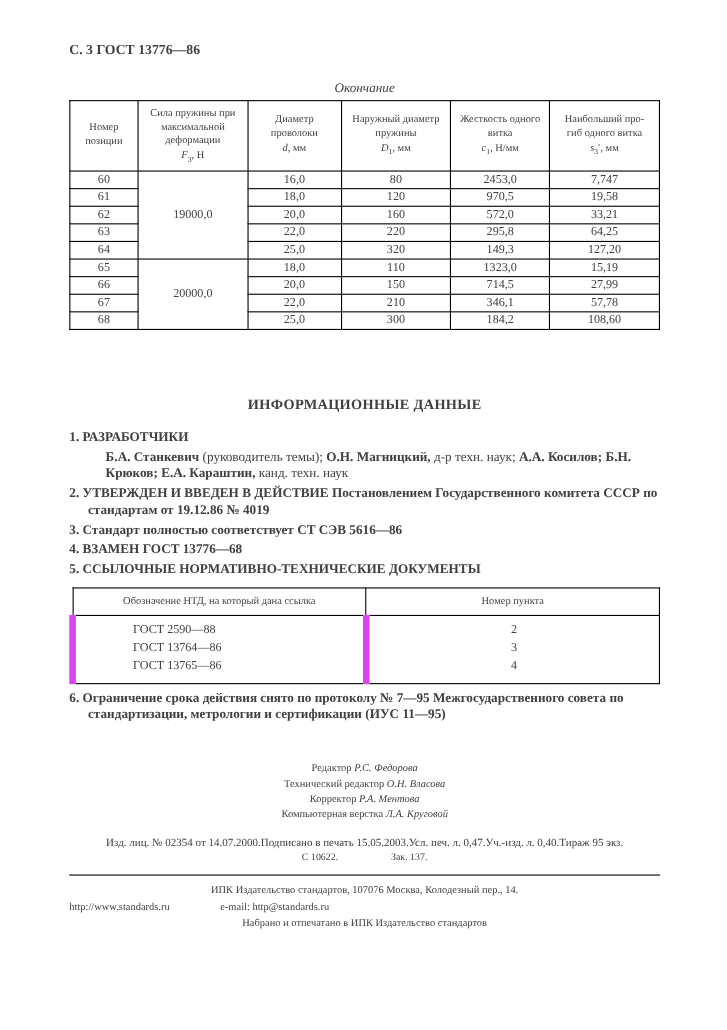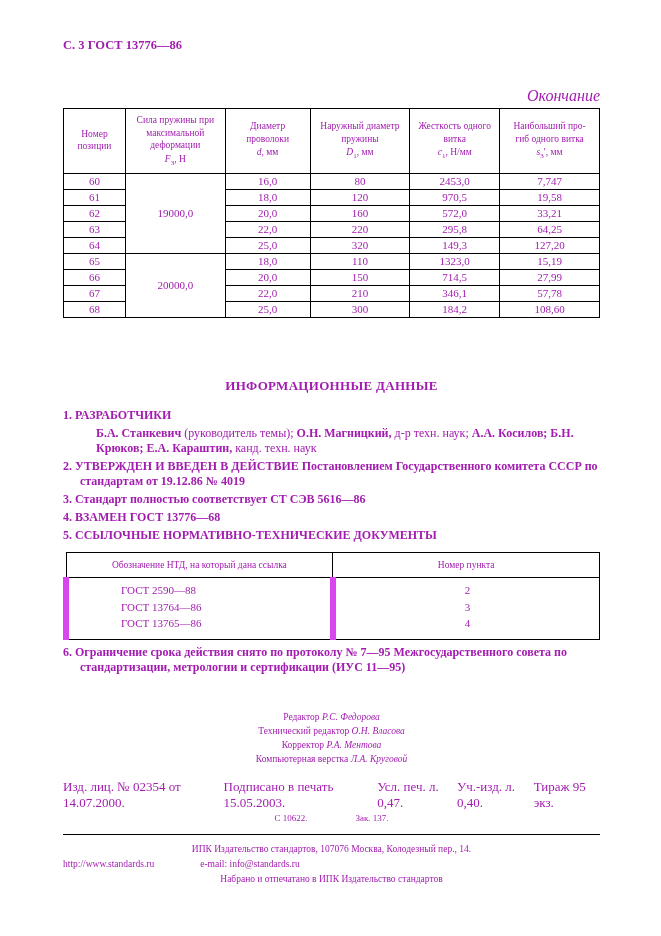--- a/index.html
+++ b/index.html
@@ -1,23 +1,23 @@
 <!DOCTYPE html>
 <html><head>
 <meta charset="utf-8">
 <style>
   * { margin:0; padding:0; box-sizing:border-box; }
   html,body { background:#9a9a9a; }
   body { font-family:"Liberation Serif","DejaVu Serif",serif; }
   .page {
-    width:661px; height:936px; margin:0 auto; background:#ffffff; color:#a21caf;
+    width:661px; height:936px; margin:0 auto; background:#ffffff; color:#404040;
     padding:38px 61px 0 63px; overflow:hidden; position:relative;
   }
   .top-header { font-size:12.5px; font-weight:bold; }
-  .continuation { text-align:right; font-style:italic; font-size:16px; margin-top:34px; margin-bottom:3px; }
+  .continuation { text-align:center; font-style:italic; font-size:12px; margin-top:20px; margin-bottom:3px; }
 
   
   .t1 { width:100%; border-collapse:collapse; }
   .t1 th, .t1 td { border:1px solid #000; }
   .t1 th { font-weight:normal; font-size:9.5px; line-height:1.32; padding:5px 2px; text-align:center; vertical-align:middle; }
   .t1 .tht { white-space:pre-line; }
   .t1 .thf { margin-top:1px; }
   .t1 .thf i { font-style:italic; }
   .t1 .thf sub { font-size:7px; }
   .t1 td { font-size:11px; text-align:center; padding:1.5px 2px; height:16px; vertical-align:middle; }
@@ -35,21 +35,21 @@
   .t2 th { border:1px solid #000; font-weight:normal; font-size:9.5px; padding:7px 4px; text-align:center; }
   .t2 td { border-left:6px solid #d946ef; border-right:1px solid #000; border-bottom:1px solid #000; font-size:11px; padding:4px 0 7px; vertical-align:top; }
   .t2 td.ntd div { padding-left:52px; line-height:1.5; }
   .t2 td.punkt { text-align:center; }
   .t2 td.punkt div { line-height:1.5; }
 
   
   .colophon { margin-top:36px; text-align:center; font-size:9.5px; line-height:1.45; }
   .colophon i { font-style:italic; }
 
-  .printrow { margin-top:13px; font-size:13px; display:flex; justify-content:center; }
+  .printrow { margin-top:13px; font-size:10px; display:flex; justify-content:center; }
   .printrow2 { margin-top:2px; font-size:9px; display:flex; justify-content:center; gap:48px;text-align:right; }
 
   .rule { border:none; border-top:1px solid #000; margin-top:11px; }
 
   .pub { margin-top:7px; text-align:center; font-size:9.5px; line-height:1.55; }
   .pubrow { display:flex; justify-content:flex-start; gap:46px; }
 </style>
 </head>
 <body>
 
@@ -240,18 +240,18 @@
     <span>С 10622.</span>
     <span>Зак. 137.</span>
   </div>
 
   <hr class="rule">
 
   <div class="pub">
     <div>ИПК Издательство стандартов, 107076 Москва, Колодезный пер., 14.</div>
     <div class="pubrow">
       <span>http://www.standards.ru</span>
-      <span>e-mail: info@standards.ru</span>
+      <span>e-mail: http@standards.ru</span>
     </div>
     <div>Набрано и отпечатано в ИПК Издательство стандартов</div>
   </div>
 
 </div>
 
 </body></html>

